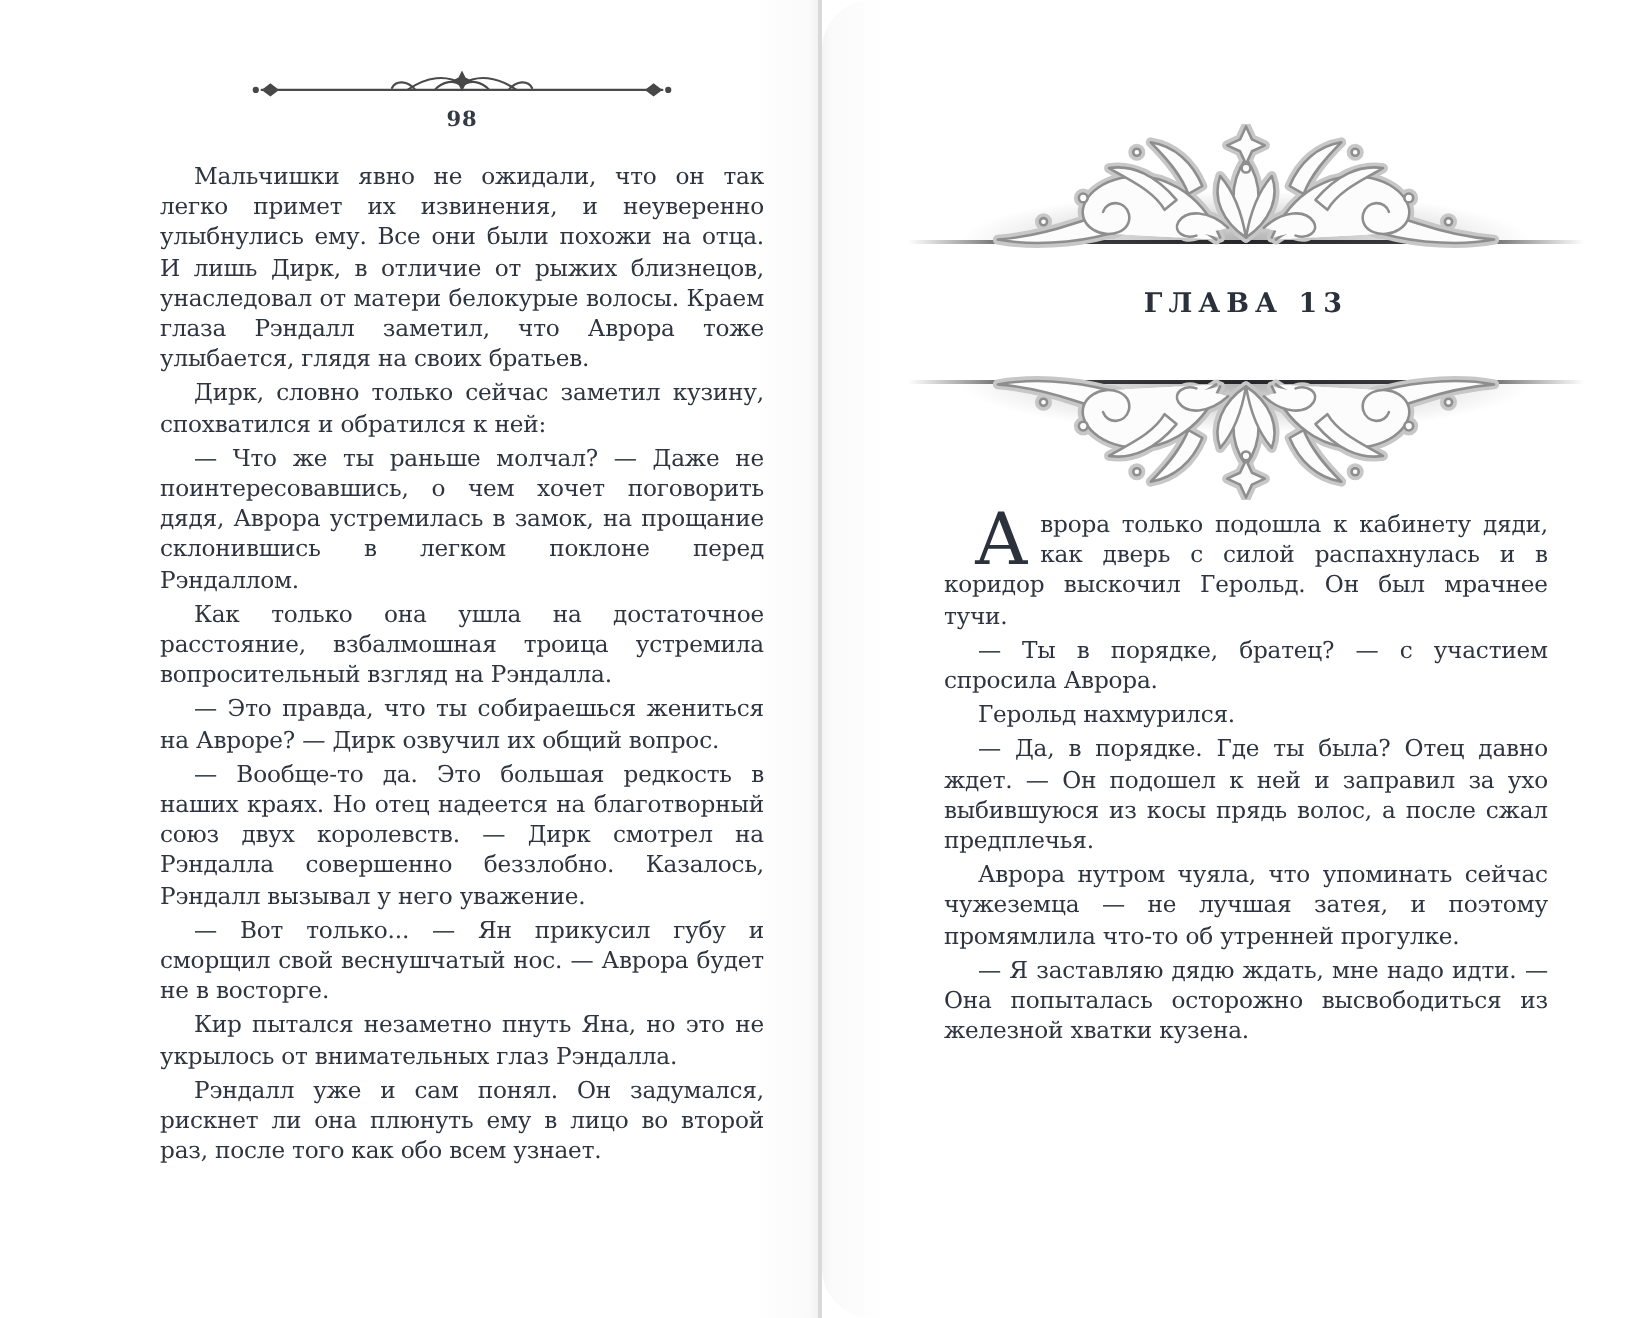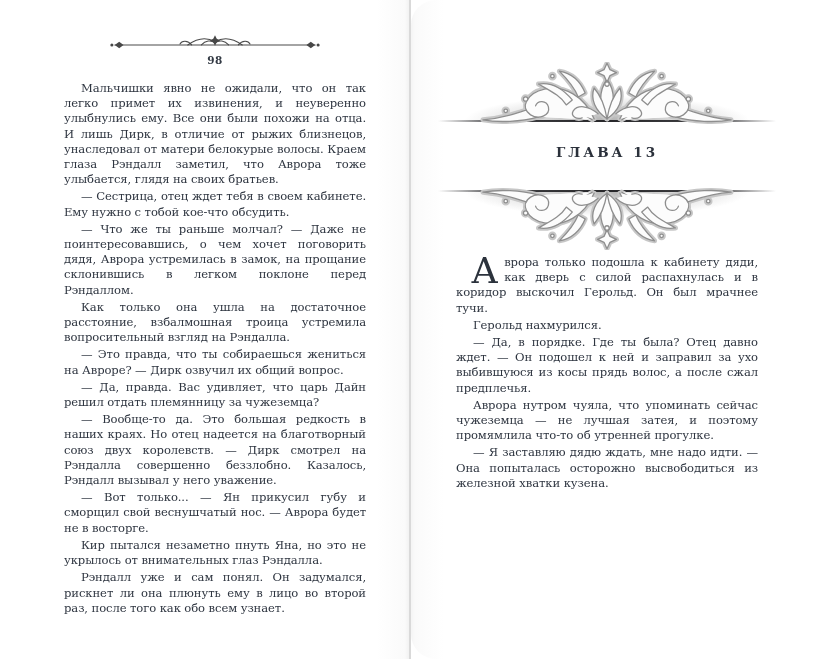--- a/index.html
+++ b/index.html
@@ -9,21 +9,21 @@
     background: #ffffff;
     font-family: "DejaVu Serif", "Liberation Serif", serif;
   }
   .spread {
     position: relative;
     width: 820px; height: 659px;
     display: flex;
     background: #ffffff;
     color: #2e3540;
   }
-  .page { position: relative; width: 409px; height: 659px; background: #fff; }
+  .page { position: relative; width: 409px; height: 659px; background: #fff; padding-left: 16px; }
   .page-left  { background: linear-gradient(to right, #ffffff 92%, #fafafa 99%, #f2f2f2 100%); }
   .page-right { background: linear-gradient(to left,  #ffffff 92%, #fafafa 99%, #f4f4f4 100%); border-radius: 25px; }
   .spine { width: 2px; height: 659px; background: #d9d9d9; }
 
   .inner { width: 302px; }
   .page-left  .inner { margin-left: 64px; padding-top: 33px; }
   .page-right .inner { margin-left: 45px; }
 
   
   .header-rule { display: block; margin: 0 auto; width: 214px; height: 20px; }
@@ -135,25 +135,24 @@
         <path class="hr-stroke" d="M96,12 C100,7.5 106,6.5 110,10 C114,6.5 120,7.5 124,12"></path>
         <path class="hr-stroke" d="M86,12 c-4,-5 -10,-5 -12,-1"></path>
         <path class="hr-stroke" d="M134,12 c4,-5 10,-5 12,-1"></path>
         <path class="hr-fill" d="M110,2 l1.8,3.6 3.6,1.8 -3.6,1.8 -1.8,3.6 -1.8,-3.6 -3.6,-1.8 3.6,-1.8 Z"></path>
       </svg>
 
       <div class="page-number">98</div>
 
       <div class="body-text">
         <p>Мальчишки явно не ожидали, что он так легко примет их извинения, и неуверенно улыбнулись ему. Все они были похожи на отца. И лишь Дирк, в отличие от рыжих близнецов, унаследовал от матери белокурые волосы. Краем глаза Рэндалл заметил, что Аврора тоже улыбается, глядя на своих братьев.</p>
-        <p>— Сестрица, отец ждет тебя в своем кабинете. Ему нужно с тобой кое-что обсудить.</p>
+        <p>Дирк, словно только сейчас заметил кузину, спохватился и обратился к ней:</p>
         <p>— Что же ты раньше молчал? — Даже не поинтересовавшись, о чем хочет поговорить дядя, Аврора устремилась в замок, на прощание склонившись в легком поклоне перед Рэндаллом.</p>
         <p>Как только она ушла на достаточное расстояние, взбалмошная троица устремила вопросительный взгляд на Рэндалла.</p>
         <p>— Это правда, что ты собираешься жениться на Авроре? — Дирк озвучил их общий вопрос.</p>
-        <p>— Да, правда. Вас удивляет, что царь Дайн решил отдать племянницу за чужеземца?</p>
         <p>— Вообще-то да. Это большая редкость в наших краях. Но отец надеется на благотворный союз двух королевств. — Дирк смотрел на Рэндалла совершенно беззлобно. Казалось, Рэндалл вызывал у него уважение.</p>
         <p>— Вот только... — Ян прикусил губу и сморщил свой веснушчатый нос. — Аврора будет не в восторге.</p>
         <p>Кир пытался незаметно пнуть Яна, но это не укрылось от внимательных глаз Рэндалла.</p>
         <p>Рэндалл уже и сам понял. Он задумался, рискнет ли она плюнуть ему в лицо во второй раз, после того как обо всем узнает.</p>
       </div>
     </div>
   </div>
 
   <div class="spine"></div>
 
@@ -179,20 +178,21 @@
           <use href="#crown-group" class="crown-front"></use>
         </svg>
       </div>
     </div>
 
     <div class="inner">
       <div class="body-text">
         <p class="no-indent">
           <span class="dropcap">А</span><span>врора только подошла к кабинету дяди, как дверь с силой распахнулась и в коридор выскочил Герольд. Он был мрачнее тучи.</span>
         </p>
+        <p>— Ты в порядке, братец? — с участием спросила Аврора.</p>
         <p>Герольд нахмурился.</p>
         <p>— Да, в порядке. Где ты была? Отец давно ждет. — Он подошел к ней и заправил за ухо выбившуюся из косы прядь волос, а после сжал предплечья.</p>
         <p>Аврора нутром чуяла, что упоминать сейчас чужеземца — не лучшая затея, и поэтому промямлила что-то об утренней прогулке.</p>
         <p>— Я заставляю дядю ждать, мне надо идти. — Она попыталась осторожно высвободиться из железной хватки кузена.</p>
       </div>
     </div>
   </div>
 
 </div>
 

